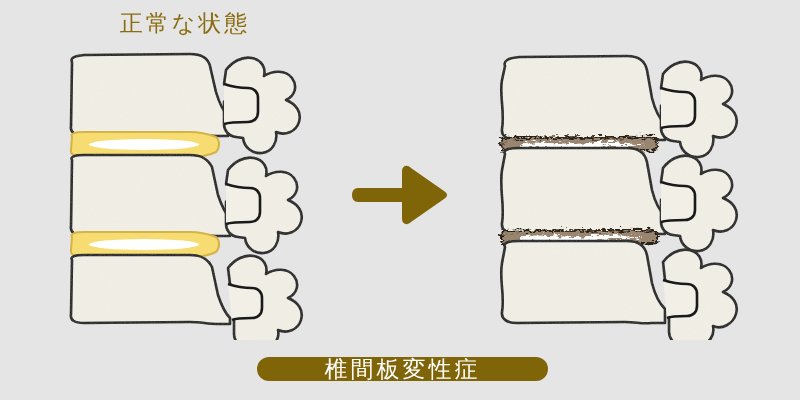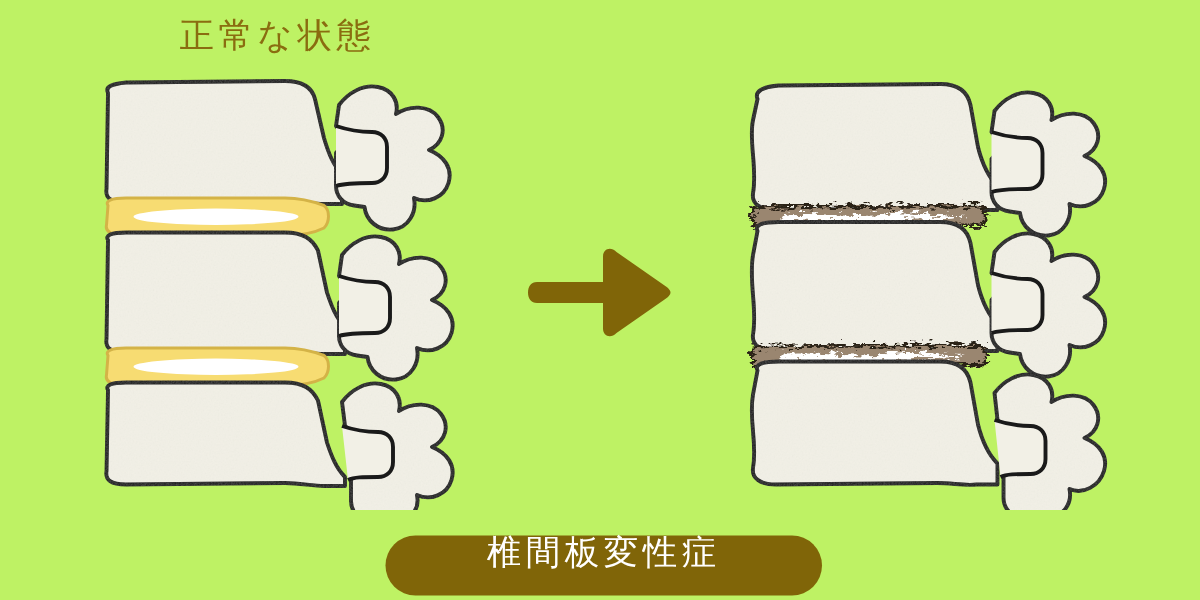--- a/index.html
+++ b/index.html
@@ -4,21 +4,21 @@
 <style>
   html, body {
     margin: 0;
     padding: 0;
     background: #ffffff;
   }
   #canvas {
     position: relative;
     width: 800px;
     height: 400px;
-    background: #bef264;
+    background: #e5e5e5;
     overflow: hidden;
     font-family: "Liberation Serif", "DejaVu Serif", serif;
   }
   .panel-title {
     position: absolute;
     top: 8px;
     width: 300px;
     text-align: center;
     font-size: 23px;
     font-weight: 400;
@@ -44,25 +44,25 @@
     top: 163px;
     width: 100px;
     height: 64px;
   }
 
   #bottom-pill {
     position: absolute;
     left: 257px;
     top: 357px;
     width: 291px;
-    height: 40px;
+    height: 24px;
     background: #806508;
     border-radius: 20px;
     display: flex;
-    align-items: flex-start;
+    align-items: flex-end;
     justify-content: center;
   }
   #bottom-pill-label {
     color: #ffffff;
     font-size: 23px;
     letter-spacing: 3px;
     font-family: "Liberation Serif", "DejaVu Serif", serif;
     white-space: nowrap;
     line-height: 1;
   }

